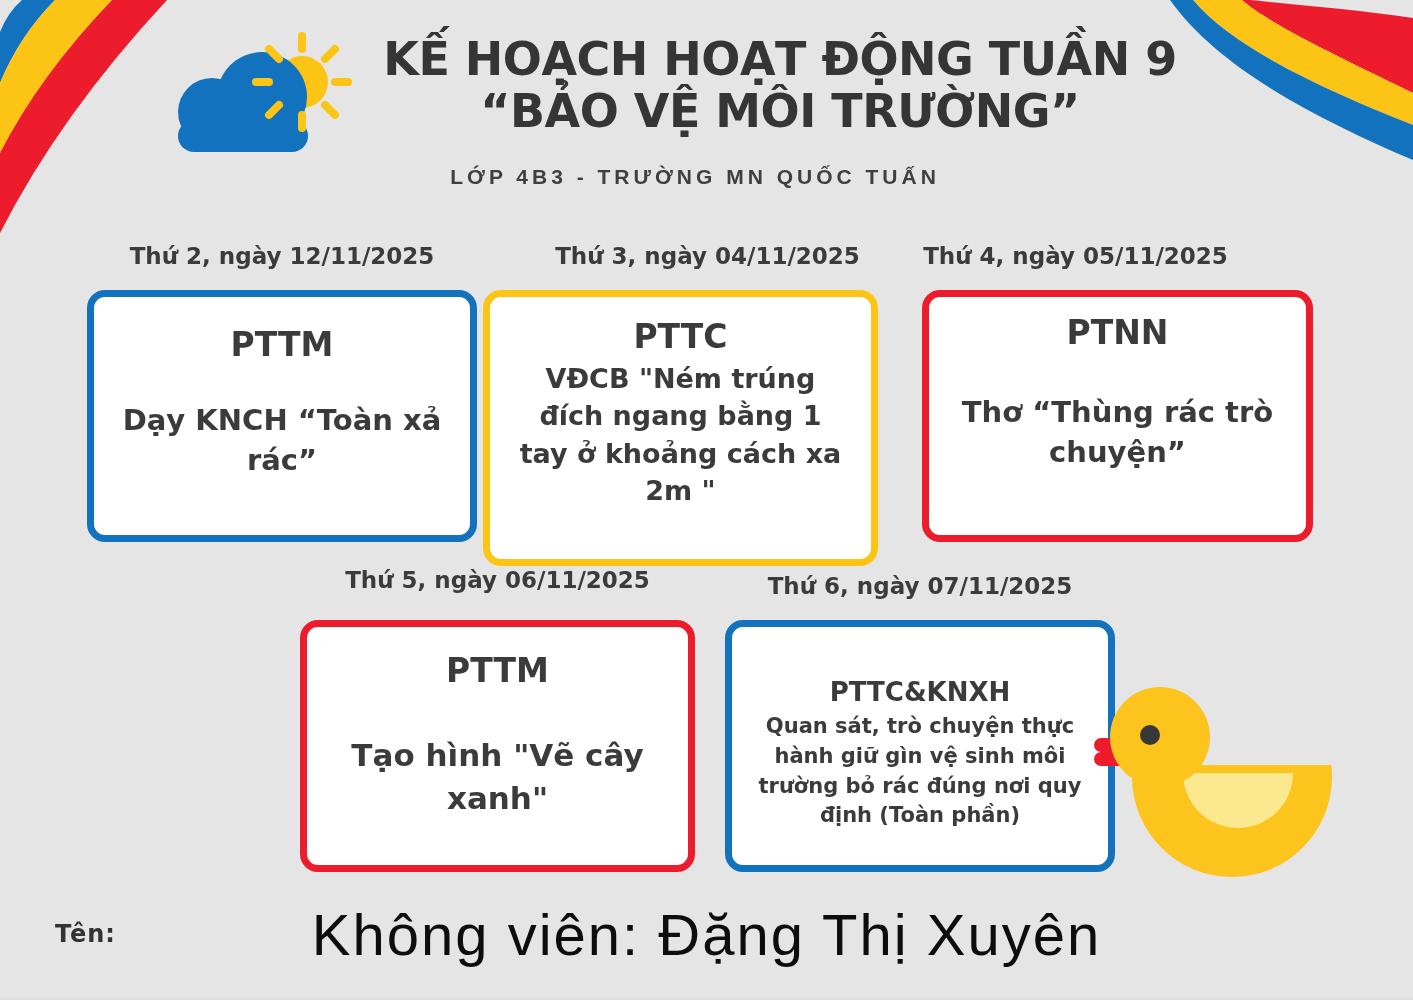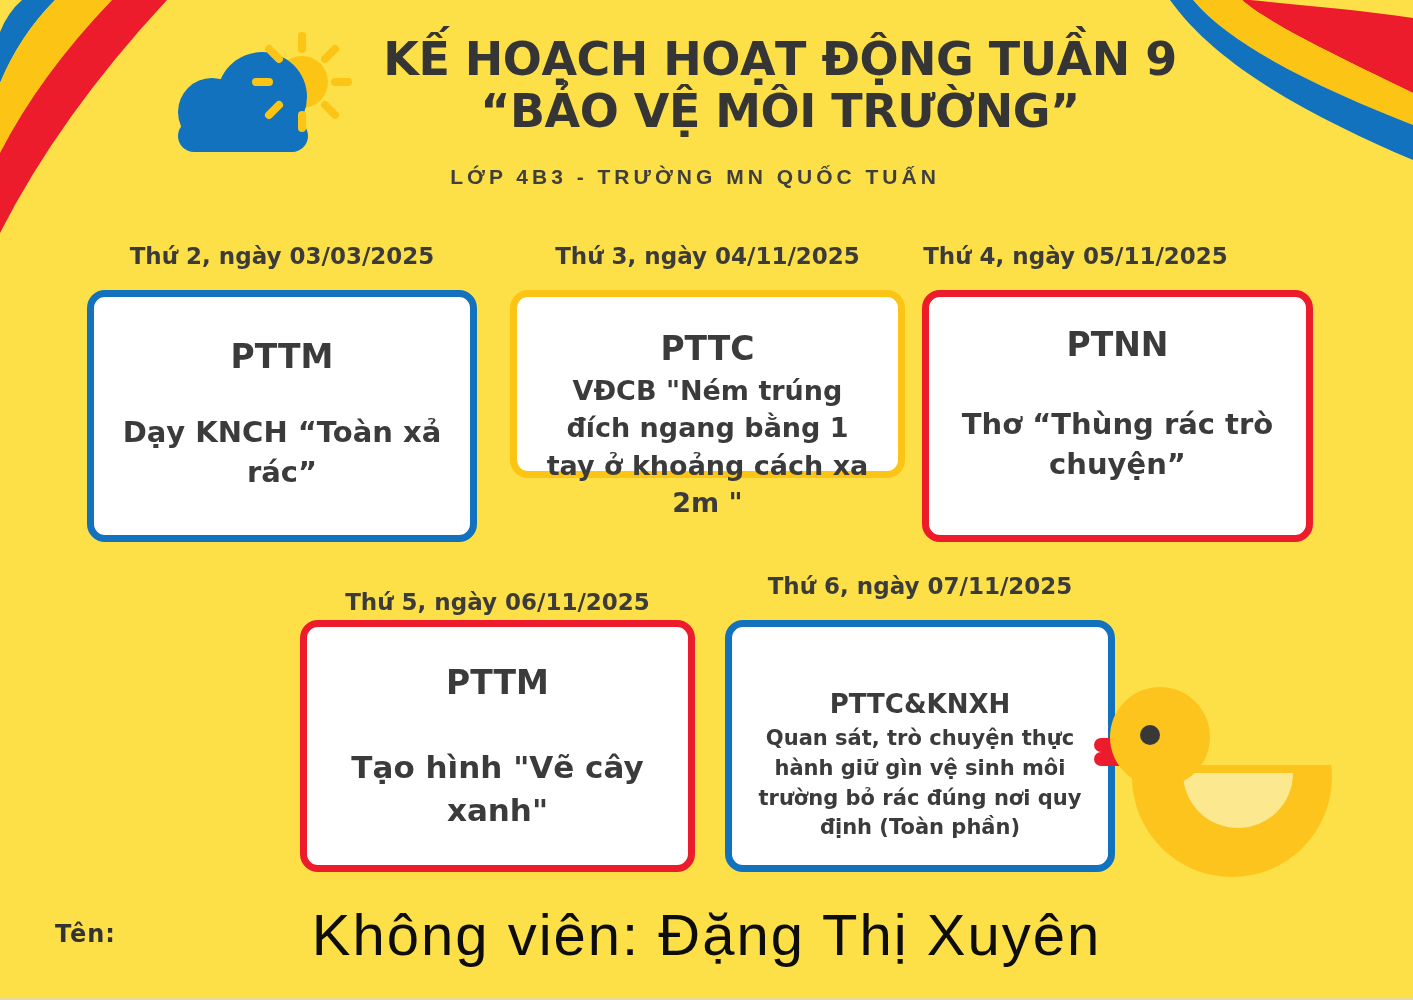--- a/index.html
+++ b/index.html
@@ -1,19 +1,19 @@
 <!DOCTYPE html>
 <html><head>
 <meta charset="utf-8">
 <style>
   html,body{margin:0;padding:0;}
   .stage{
     position:relative;
     width:1413px;height:1000px;
-    background:#fde047;
+    background:#e5e5e5;
     overflow:hidden;
     font-family:"DejaVu Sans", sans-serif;
     color:#3b3b3b;
   }
   .deco{position:absolute;pointer-events:none;}
   #rainbow-left{left:0;top:0;}
   #rainbow-right{right:0;top:0;}
   #cloud-sun{left:170px;top:25px;}
   #duck{left:1080px;top:650px;z-index:6;}
 
@@ -33,32 +33,32 @@
     color:#3f3f3f;z-index:2;
   }
 
   .date{
     position:absolute;text-align:center;
     font-size:23px;font-weight:700;color:#3b3b3b;z-index:2;
   }
   .d1{left:87px;top:243px;width:390px;}
   .d2{left:510px;top:243px;width:395px;}
   .d3{left:880px;top:243px;width:391px;}
-  .d4{left:300px;top:589px;width:395px;}
+  .d4{left:300px;top:567px;width:395px;}
   .d5{left:725px;top:573px;width:390px;}
 
   .card{
     position:absolute;box-sizing:border-box;
     background:#ffffff;border:7px solid #7f1d1d;border-radius:18px;
     display:flex;flex-direction:column;align-items:center;
     text-align:center;z-index:3;
-    padding:12px 26px;
+    padding:0 26px;
   }
   .c1{left:87px;top:290px;width:390px;height:252px;}
-  .c2{left:510px;top:290px;width:395px;height:188px;}
+  .c2{left:483px;top:290px;width:395px;height:276px;}
   .c3{left:922px;top:290px;width:391px;height:252px;}
   .c4{left:300px;top:620px;width:395px;height:252px;}
   .c5{left:725px;top:620px;width:390px;height:252px;}
 
   .card-title{font-size:33px;font-weight:800;color:#3b3b3b;}
   .card-body{font-weight:700;line-height:1.38;color:#3b3b3b;}
 
   .c1 .card-title{margin-top:28px;}
   .c1 .card-body{margin-top:36px;font-size:29px;}
   .c2 .card-title{margin-top:20px;}
@@ -121,21 +121,21 @@
       <line x1="109" y1="34" x2="99" y2="24"></line>
     </g>
   </svg>
 
   <div class="titles">
     <div class="title-line">KẾ HOẠCH HOẠT ĐỘNG TUẦN 9</div>
     <div class="title-line">“BẢO VỆ MÔI TRƯỜNG”</div>
   </div>
   <div class="subtitle">LỚP 4B3 - TRƯỜNG MN QUỐC TUẤN</div>
 
-  <div class="date d1">Thứ 2, ngày 03/03/2025</div>
+  <div class="date d1">Thứ 2, ngày 12/11/2025</div>
   <div class="date d2">Thứ 3, ngày 04/11/2025</div>
   <div class="date d3">Thứ 4, ngày 05/11/2025</div>
   <div class="date d4">Thứ 5, ngày 06/11/2025</div>
   <div class="date d5">Thứ 6, ngày 07/11/2025</div>
 
   <div class="card c1" style="border-color: rgb(18, 114, 190);">
     <div class="card-title">PTTM</div>
     <div class="card-body">Dạy KNCH “Toàn xả rác”</div>
   </div>
   <div class="card c2" style="border-color: rgb(252, 197, 21);">

